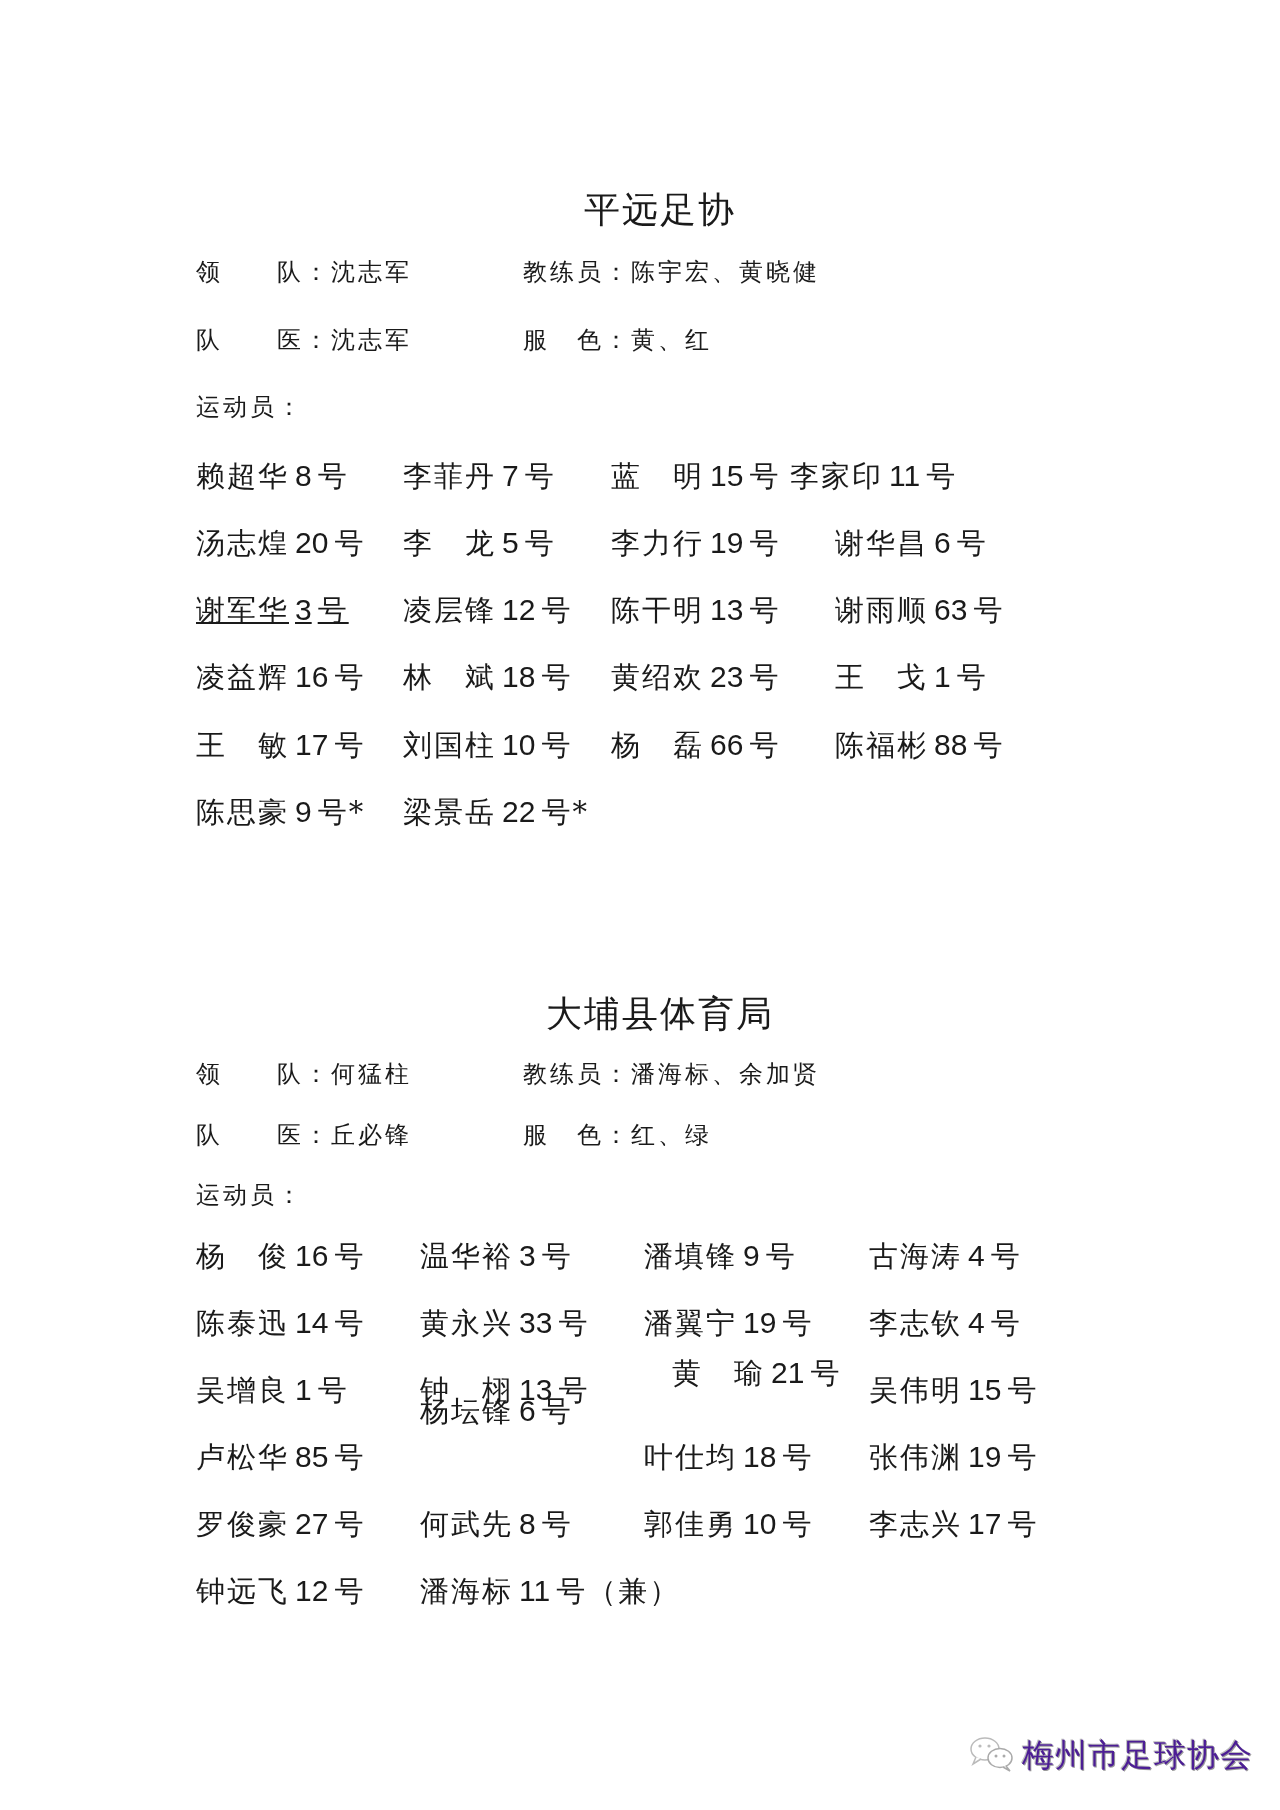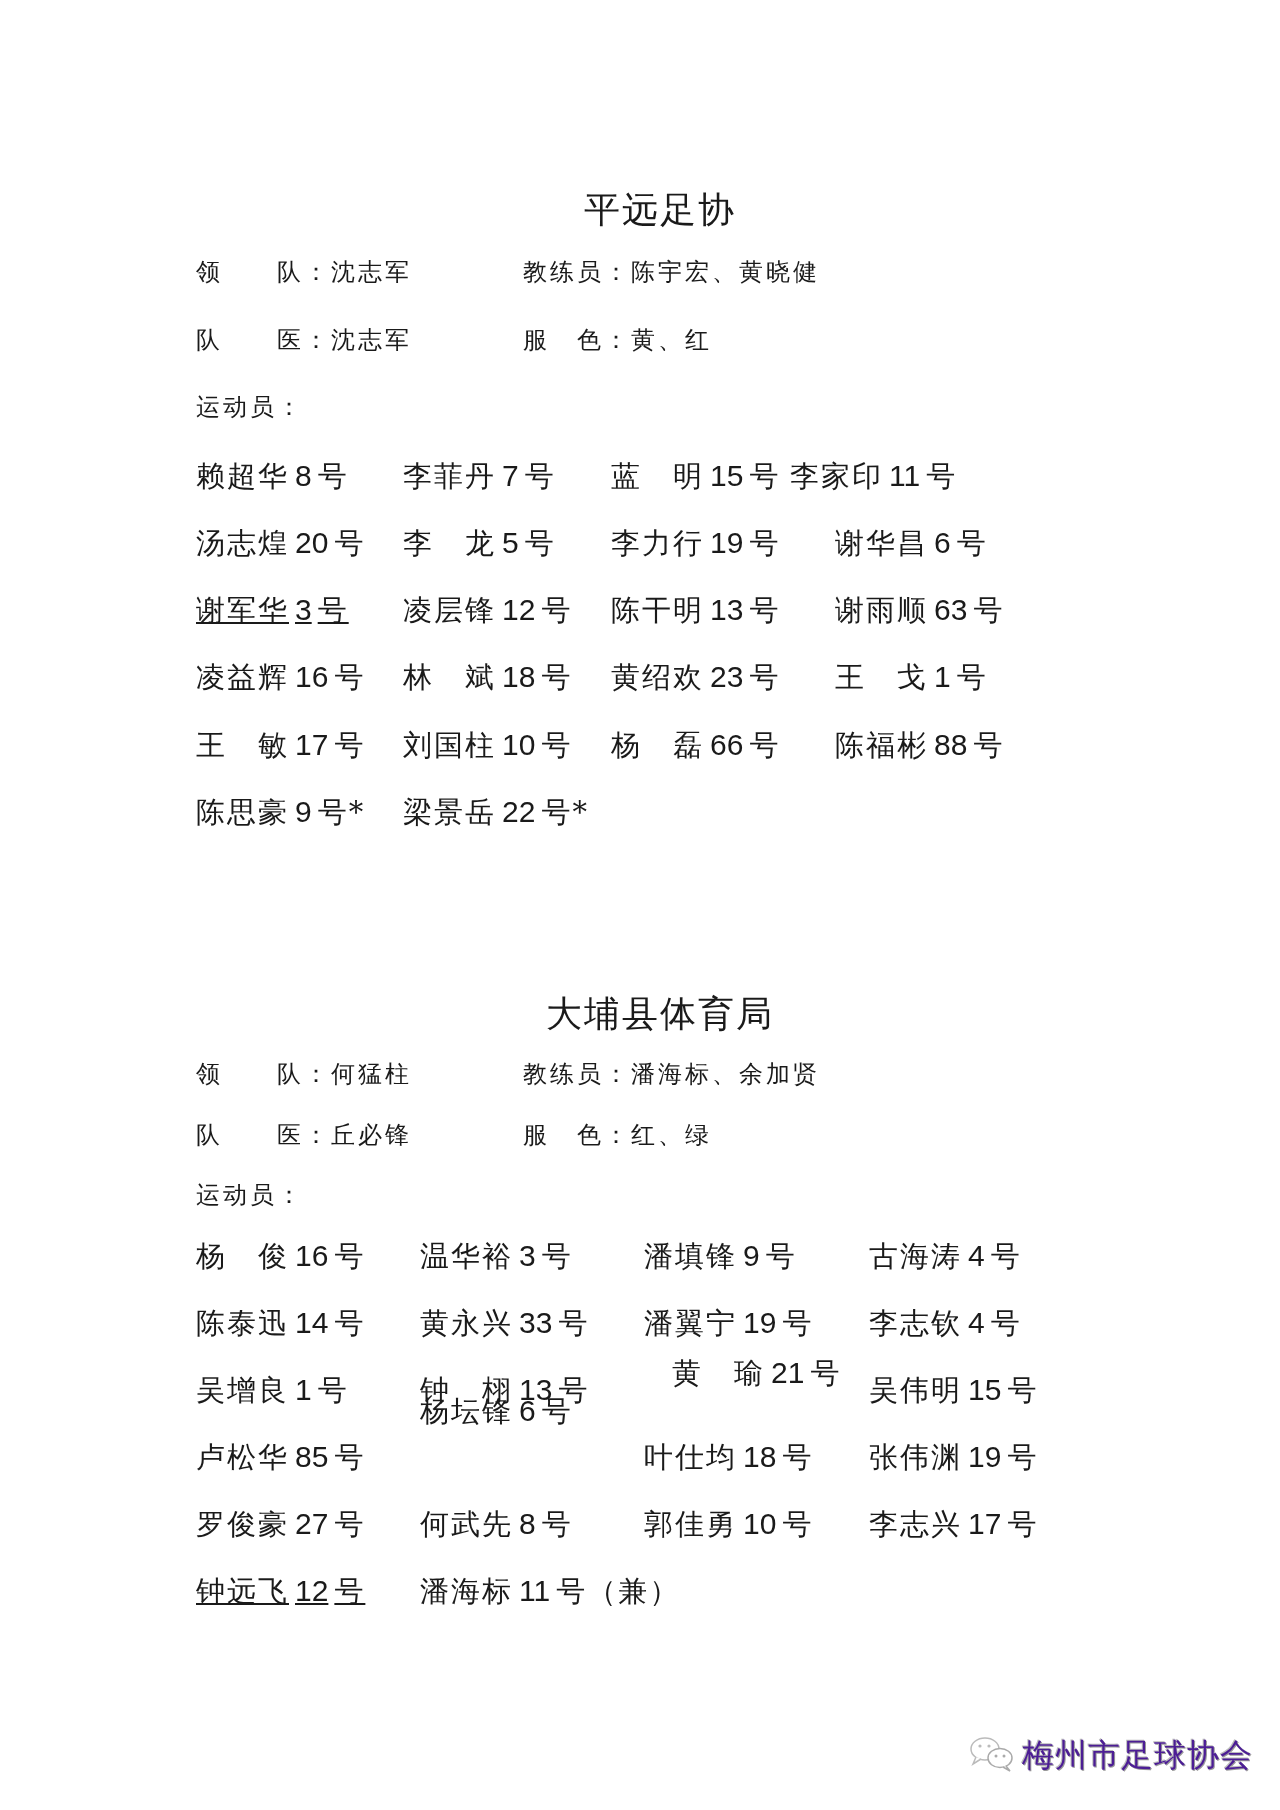--- a/index.html
+++ b/index.html
@@ -92,21 +92,21 @@
     <div class="abs player" style="left: 644px; top: 1358px; margin-left: 28px;"><span>黄　瑜</span><span class="num">21</span><span>号</span></div>
     <div class="abs player" style="left: 869px; top: 1375px;"><span>吴伟明</span><span class="num">15</span><span>号</span></div>
     <div class="abs player" style="left: 196px; top: 1442px;"><span>卢松华</span><span class="num">85</span><span>号</span></div>
     <div class="abs player" style="left: 420px; top: 1396px;"><span>杨坛锋</span><span class="num">6</span><span>号</span></div>
     <div class="abs player" style="left: 644px; top: 1442px;"><span>叶仕均</span><span class="num">18</span><span>号</span></div>
     <div class="abs player" style="left: 869px; top: 1442px;"><span>张伟渊</span><span class="num">19</span><span>号</span></div>
     <div class="abs player" style="left: 196px; top: 1509px;"><span>罗俊豪</span><span class="num">27</span><span>号</span></div>
     <div class="abs player" style="left: 420px; top: 1509px;"><span>何武先</span><span class="num">8</span><span>号</span></div>
     <div class="abs player" style="left: 644px; top: 1509px;"><span>郭佳勇</span><span class="num">10</span><span>号</span></div>
     <div class="abs player" style="left: 869px; top: 1509px;"><span>李志兴</span><span class="num">17</span><span>号</span></div>
-    <div class="abs player" style="left: 196px; top: 1576px; text-decoration: underline;"><span>钟远飞</span><span class="num">12</span><span>号</span></div>
+    <div class="abs player" style="left: 196px; top: 1576px;"><span>钟远飞</span><span class="num">12</span><span>号</span></div>
     <div class="abs player" style="left: 420px; top: 1576px;"><span>潘海标</span><span class="num">11</span><span>号（兼）</span></div>
   </div>
 
 <div class="abs" style="left:968px; top:1735px; height:40px;">
   <svg class="wm-icon" width="48" height="38" viewBox="0 0 48 38" style="left:0; top:0;">
     <ellipse cx="17" cy="14" rx="14" ry="11" fill="#ffffff" stroke="#bbbbbb" stroke-width="1.5"></ellipse>
     <path d="M8 22 L5 29 L13 24" fill="#ffffff" stroke="#bbbbbb" stroke-width="1.5"></path>
     <circle cx="12" cy="11" r="1.6" fill="#bbbbbb"></circle>
     <circle cx="21" cy="11" r="1.6" fill="#bbbbbb"></circle>
     <ellipse cx="32" cy="23" rx="12" ry="9.5" fill="#ffffff" stroke="#aaaaaa" stroke-width="1.5"></ellipse>

